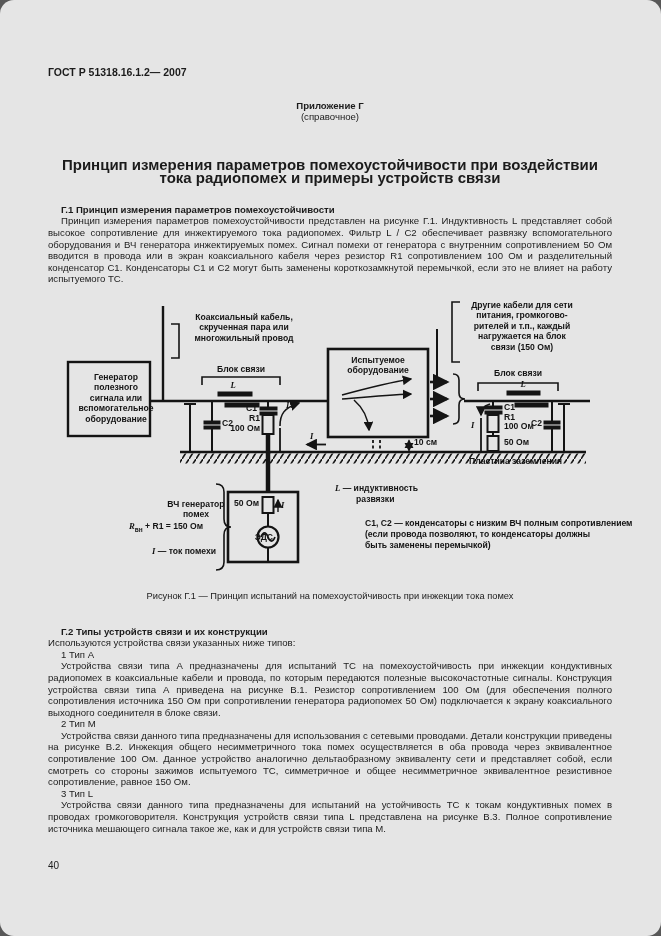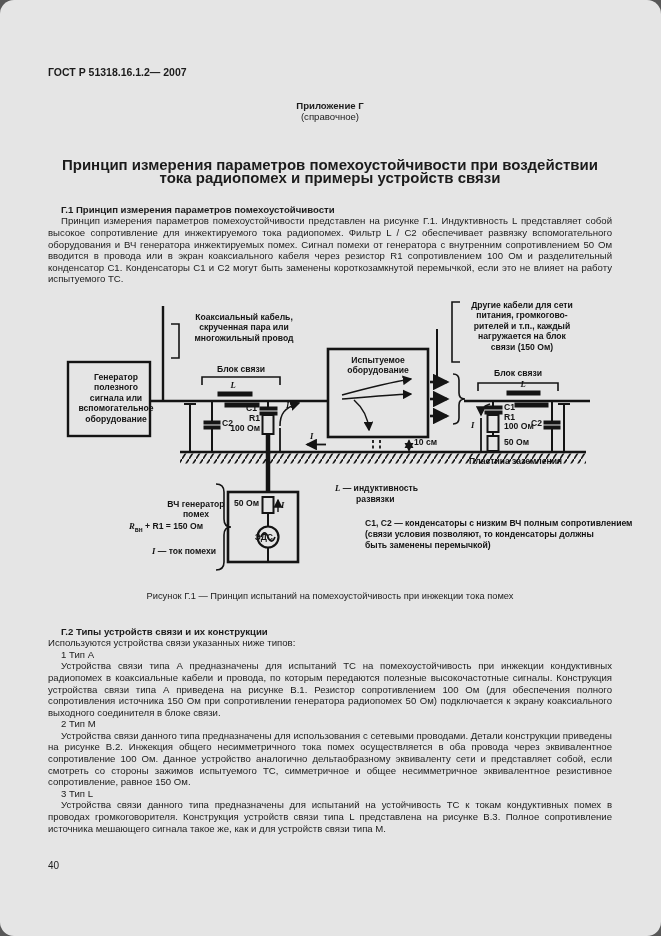--- a/index.html
+++ b/index.html
@@ -177,21 +177,21 @@
 помех</div>
     <div class="dlabel tc" style="left:84px; top:227px; width:108px;"><span class="sym">R</span><sub>вн</sub><span> + R1 = 150 Ом</span></div>
     <div class="dlabel tc" style="left:106px; top:252px; width:100px;"><span class="sym">I</span><span> — ток помехи</span></div>
     <div class="dlabel tr" style="left:200px; top:204px; width:31px;">50 Ом</div>
     <div class="dlabel sym" style="left:253px; top:206px;">I</div>
     <div class="dlabel tr" style="left:198px; top:238px; width:47px;">ЭДС</div>
 
     <div class="dlabel" style="left:307px; top:189px;"><span class="sym">L</span><span> — индуктивность</span></div>
     <div class="dlabel" style="left:328px; top:200px;">развязки</div>
     <div class="dlabel" style="left:294px; top:224px;margin-left:43px;">С1, С2 — конденсаторы с низким ВЧ полным сопротивлением</div>
-    <div class="dlabel" style="left:337px; top:235px;">(связи условия позволяют, то конденсаторы должны</div>
+    <div class="dlabel" style="left:337px; top:235px;">(если провода позволяют, то конденсаторы должны</div>
     <div class="dlabel" style="left:337px; top:246px;">быть заменены перемычкой)</div>
   </div>
 
   <div class="caption">Рисунок Г.1 —   Принцип  испытаний на помехоустойчивость при   инжекции тока  помех</div>
 
   <div class="heading h-g2">Г.2 Типы  устройств  связи  и  их конструкции</div>
   <p class="para intro" style="text-indent:0;">Используются устройства связи  указанных ниже  типов:</p>
 
   <p class="item-label">1 Тип  А</p>
   <p class="para">Устройства связи типа А предназначены для испытаний ТС на помехоустойчивость при  инжекции   кондуктивных  радиопомех  в коаксиальные кабели  и провода, по которым передаются полезные  высокочастотные сигналы. Конструкция устройства связи типа А  приведена на рисунке В.1. Резистор  сопротивлением 100 Ом   (для обеспечения  полного  сопротивления источника   150 Ом при сопротивлении генератора  радиопомех  50 Ом) подключается  к  экрану  коаксиального   выходного    соединителя в блоке связи.</p>

